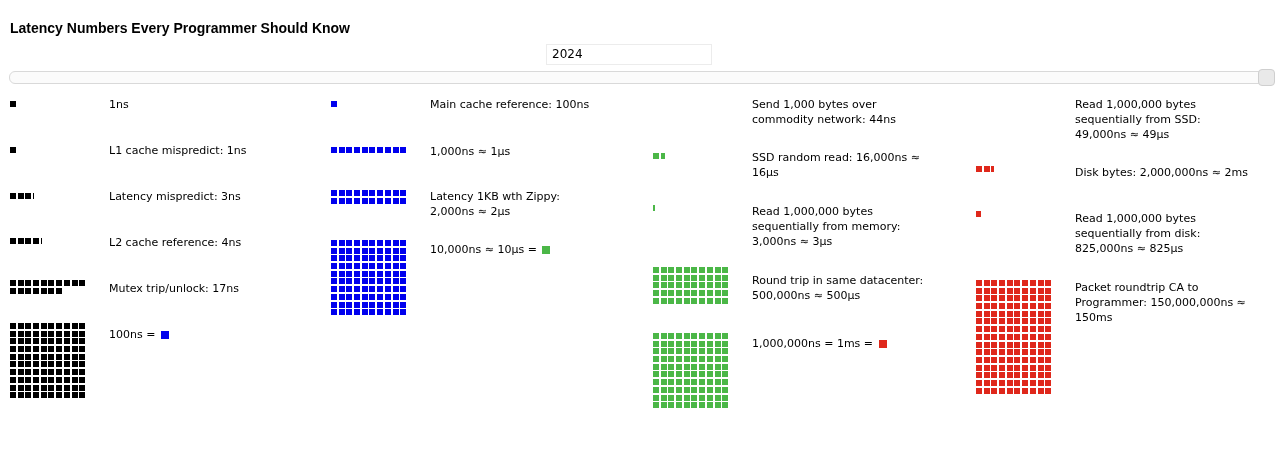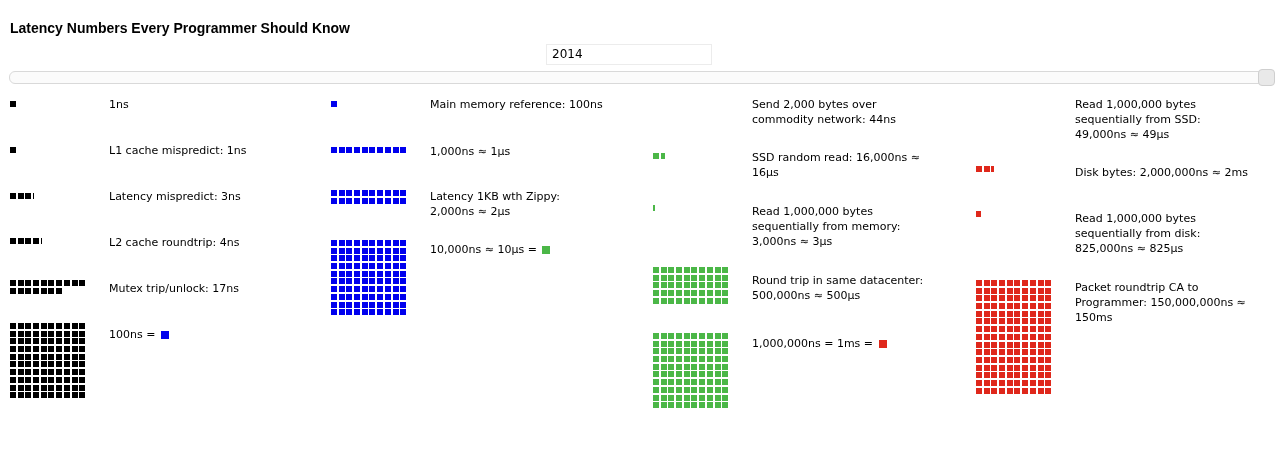--- a/index.html
+++ b/index.html
@@ -21,21 +21,21 @@
   .lbl{position:absolute;left:99px;width:212px;font-size:11px;line-height:15px;
        white-space:pre-line;}
   .swatch{display:inline-block;width:8px;height:8px;margin-left:2px;
           vertical-align:-1px;}
 </style>
 </head>
 <body>
 
 <div class="title">Latency Numbers Every Programmer Should Know</div>
 
-<div class="year-box">2014</div>
+<div class="year-box">2024</div>
 
 <div class="slider-track"></div>
 <div class="slider-handle"></div>
 
 <div class="row" style="left:10px;top:101px">
   <div class="sqs">
       <div class="sq" style="background: rgb(0, 0, 0);"></div>
     </div>
   <div class="lbl" style="top:-4px"><span>1ns</span></div>
 </div>
@@ -55,21 +55,21 @@
   <div class="lbl" style="top:-4px"><span>Latency mispredict: 3ns</span></div>
 </div>
 <div class="row" style="left:10px;top:238px">
   <div class="sqs">
       <div class="sq" style="background: rgb(0, 0, 0);"></div>
       <div class="sq" style="background: rgb(0, 0, 0);"></div>
       <div class="sq" style="background: rgb(0, 0, 0);"></div>
       <div class="sq" style="background: rgb(0, 0, 0);"></div>
       <div class="sq" style="background: rgb(0, 0, 0); width: 1px;"></div>
     </div>
-  <div class="lbl" style="top:-3px"><span>L2 cache roundtrip: 4ns</span></div>
+  <div class="lbl" style="top:-3px"><span>L2 cache reference: 4ns</span></div>
 </div>
 <div class="row" style="left:10px;top:280px">
   <div class="sqs">
       <div class="sq" style="background: rgb(0, 0, 0);"></div>
       <div class="sq" style="background: rgb(0, 0, 0);"></div>
       <div class="sq" style="background: rgb(0, 0, 0);"></div>
       <div class="sq" style="background: rgb(0, 0, 0);"></div>
       <div class="sq" style="background: rgb(0, 0, 0);"></div>
       <div class="sq" style="background: rgb(0, 0, 0);"></div>
       <div class="sq" style="background: rgb(0, 0, 0);"></div>
@@ -189,21 +189,21 @@
       <div class="sq" style="background: rgb(0, 0, 0);"></div>
       <div class="sq" style="background: rgb(0, 0, 0);"></div>
     </div>
   <div class="lbl" style="top:4px"><span>100ns = </span><span class="swatch" style="background: rgb(0, 0, 238);"></span></div>
 </div>
 
 <div class="row" style="left:331px;top:101px">
   <div class="sqs">
       <div class="sq" style="background: rgb(0, 0, 238);"></div>
     </div>
-  <div class="lbl" style="top:-4px"><span>Main memory reference: 100ns</span></div>
+  <div class="lbl" style="top:-4px"><span>Main cache reference: 100ns</span></div>
 </div>
 <div class="row" style="left:331px;top:147px">
   <div class="sqs">
       <div class="sq" style="background: rgb(0, 0, 238);"></div>
       <div class="sq" style="background: rgb(0, 0, 238);"></div>
       <div class="sq" style="background: rgb(0, 0, 238);"></div>
       <div class="sq" style="background: rgb(0, 0, 238);"></div>
       <div class="sq" style="background: rgb(0, 0, 238);"></div>
       <div class="sq" style="background: rgb(0, 0, 238);"></div>
       <div class="sq" style="background: rgb(0, 0, 238);"></div>
@@ -340,21 +340,21 @@
       <div class="sq" style="background: rgb(0, 0, 238);"></div>
       <div class="sq" style="background: rgb(0, 0, 238);"></div>
       <div class="sq" style="background: rgb(0, 0, 238);"></div>
       <div class="sq" style="background: rgb(0, 0, 238);"></div>
     </div>
   <div class="lbl" style="top:2px"><span>10,000ns ≈ 10µs = </span><span class="swatch" style="background: rgb(75, 183, 71);"></span></div>
 </div>
 
 <div class="row" style="left:653px;top:97px">
   <div class="sqs"></div>
-  <div class="lbl" style="top:0"><span>Send 2,000 bytes over
+  <div class="lbl" style="top:0"><span>Send 1,000 bytes over
 commodity network: 44ns</span></div>
 </div>
 <div class="row" style="left:653px;top:153px">
   <div class="sqs">
       <div class="sq" style="background: rgb(75, 183, 71);"></div>
       <div class="sq" style="background: rgb(75, 183, 71); width: 4px;"></div>
     </div>
   <div class="lbl" style="top:-3px"><span>SSD random read: 16,000ns ≈
 16µs</span></div>
 </div>

